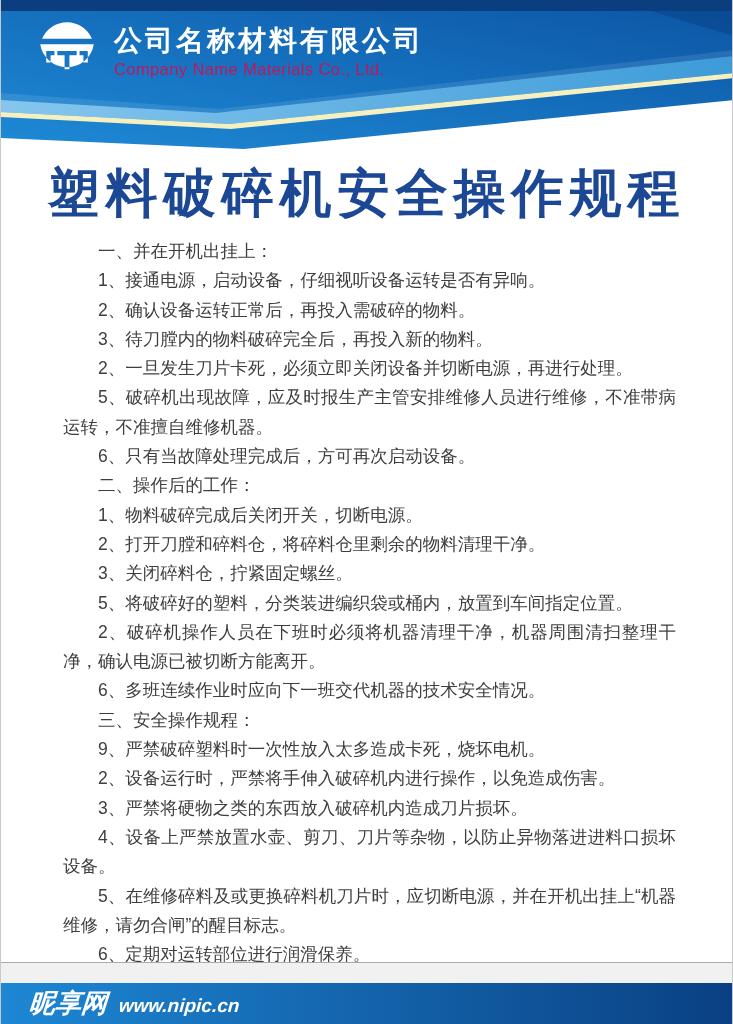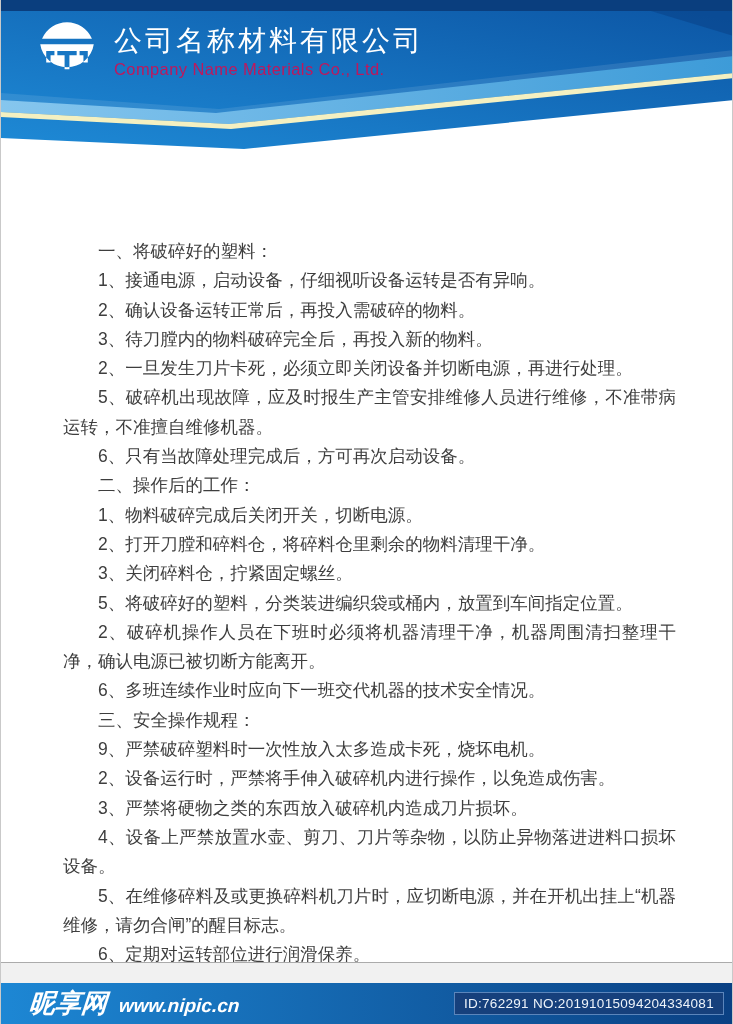--- a/index.html
+++ b/index.html
@@ -12,21 +12,21 @@
     box-sizing:border-box;
     border-left:1px solid #c9c9c9;
     border-right:1px solid #c9c9c9;
     font-family:"Liberation Sans","DejaVu Sans",sans-serif;
   }
   .header-svg{position:absolute;top:0;left:0;display:block;}
   .logo{position:absolute;left:37px;top:19px;width:58px;height:58px;}
   .company{position:absolute;left:113px;top:24px;color:#ffffff;}
   .company-zh{
     font-family:"Liberation Serif","DejaVu Serif",serif;
-    font-weight:normal;font-size:28px;letter-spacing:3px;line-height:33px;
+    font-weight:bold;font-size:28px;letter-spacing:3px;line-height:33px;
     white-space:nowrap;
   }
   .company-en{
     font-size:16.5px;letter-spacing:.4px;margin-top:3px;color:#be185d;
     white-space:nowrap;
   }
   .page-title{
     position:absolute;top:163px;left:0;width:100%;
     margin:0;text-align:center;
     font-size:52px;line-height:60px;font-weight:800;letter-spacing:6px;
@@ -106,23 +106,24 @@
          M 20 33 L 40 33 L 40 37.5 L 32.5 37.5 L 32.5 52 L 27.5 52 L 27.5 37.5 L 20 37.5 Z
          M 8.5 33 L 17 33 L 17 37.5 L 13 37.5 L 13 45 L 8.5 45 Z
          M 43 33 L 51.5 33 L 51.5 45 L 47 45 L 47 37.5 L 43 37.5 Z"></path>
   </svg>
 
   <div class="company">
     <div class="company-zh">公司名称材料有限公司</div>
     <div class="company-en">Company Name Materials Co., Ltd.</div>
   </div>
 
+  <h1 class="page-title">塑料破碎机安全操作规程</h1>
 
   <div class="content">
-      <p class="line heading">一、将破碎好的塑料：</p>
+      <p class="line heading">一、并在开机出挂上：</p>
       <p class="line">1、接通电源，启动设备，仔细视听设备运转是否有异响。</p>
       <p class="line">2、确认设备运转正常后，再投入需破碎的物料。</p>
       <p class="line">3、待刀膛内的物料破碎完全后，再投入新的物料。</p>
       <p class="line">2、一旦发生刀片卡死，必须立即关闭设备并切断电源，再进行处理。</p>
       <p class="line">5、破碎机出现故障，应及时报生产主管安排维修人员进行维修，不准带病运转，不准擅自维修机器。</p>
       <p class="line">6、只有当故障处理完成后，方可再次启动设备。</p>
       <p class="line heading">二、操作后的工作：</p>
       <p class="line">1、物料破碎完成后关闭开关，切断电源。</p>
       <p class="line">2、打开刀膛和碎料仓，将碎料仓里剩余的物料清理干净。</p>
       <p class="line">3、关闭碎料仓，拧紧固定螺丝。</p>
@@ -137,16 +138,15 @@
       <p class="line">5、在维修碎料及或更换碎料机刀片时，应切断电源，并在开机出挂上“机器维修，请勿合闸”的醒目标志。</p>
       <p class="line">6、定期对运转部位进行润滑保养。</p>
     </div>
 
   <div class="pre-footer"></div>
   <div class="footer">
     <div class="nipic">
       <span class="nipic-zh">昵享网</span>
       <span class="nipic-url">www.nipic.cn</span>
     </div>
-    <div class="id-badge">ID:762291 NO:20191015094204334081</div>
   </div>
 
 </div>
 
 </body></html>

